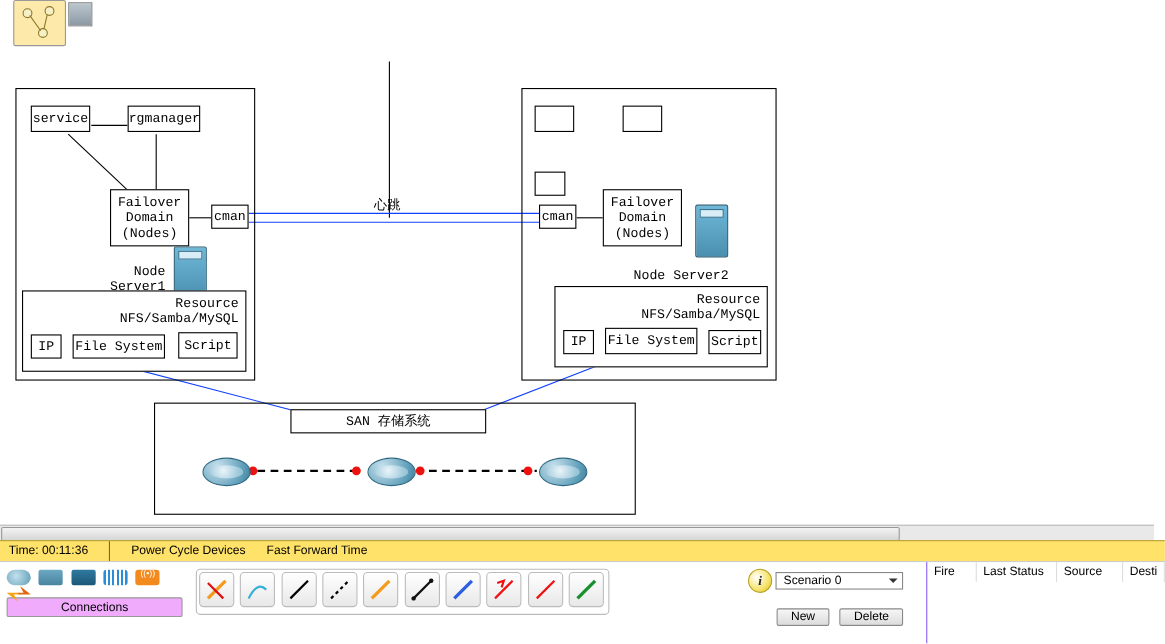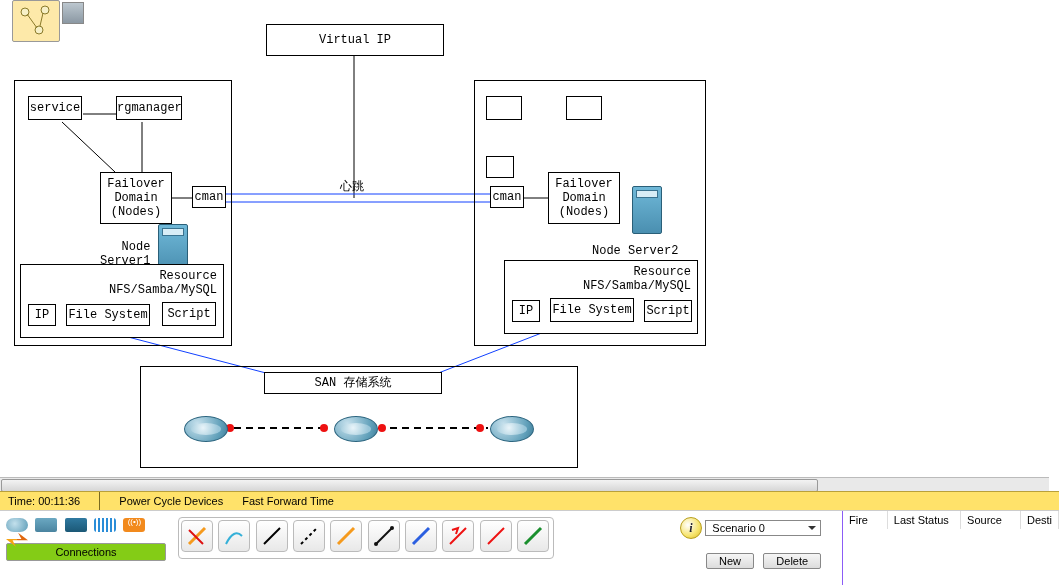--- a/index.html
+++ b/index.html
@@ -24,21 +24,21 @@
   .dev-panel{position:absolute;left:6px;top:4px;width:160px}
   .dev-icons{height:24px;padding:2px 0}
   .dev-icons span{display:inline-block;width:22px;height:14px;margin-right:4px;vertical-align:middle}
   .dev-r{background:radial-gradient(circle at 40% 40%,#c3e0ec,#5c9cb7);border-radius:50%/70%}
   .dev-s{background:linear-gradient(#6ba8c2,#4a84a0);border-radius:2px}
   .dev-h{background:linear-gradient(#2f79a0,#1b5876);border-radius:2px}
   .dev-c{background:repeating-linear-gradient(90deg,#2a8dd8 0 2px,#fff 2px 4px);border-radius:3px}
   .dev-w{background:#f28a1d;border-radius:3px;position:relative}
   .dev-w:before{content:"((•))";position:absolute;left:0;right:0;top:-1px;font-size:8px;color:#fff;text-align:center}
   .dev-z{background:linear-gradient(45deg,#f6a314 0 50%,#e0670e 50%);clip-path:polygon(0 45%,70% 45%,55% 0,100% 55%,30% 55%,45% 100%)}
-  .dev-label{border:1px solid #999;background:#84cc16;text-align:center;font-size:11px;padding:1px 0;border-radius:2px;height:14px;line-height:14px}
+  .dev-label{border:1px solid #999;background:#f0abfc;text-align:center;font-size:11px;padding:1px 0;border-radius:2px;height:14px;line-height:14px}
   .conn-panel{position:absolute;left:178px;top:6px;height:36px;background:#fff;border:1px solid #bbb;border-radius:4px;padding:2px;white-space:nowrap}
   .cbtn{display:inline-block;width:30px;height:30px;border:1px solid #bbb;border-radius:4px;margin-right:2px;background:linear-gradient(#fff,#e8e8e8);vertical-align:top;position:relative}
   .cbtn svg{position:absolute;left:3px;top:3px}
   .scen-panel{position:absolute;left:680px;top:6px}
   .info-i{display:inline-block;width:20px;height:20px;border-radius:50%;background:radial-gradient(circle at 35% 35%,#fff,#f6e36a 60%,#d7b828);text-align:center;font-weight:bold;color:#223;line-height:20px;vertical-align:middle;border:1px solid #b89f1e;font-family:"Times New Roman",serif;font-style:italic}
   .scen-select{display:inline-block;border:1px solid #888;padding:1px 18px 1px 6px;font-size:11px;background:#fff;position:relative;min-width:90px;vertical-align:middle}
   .scen-select:after{content:"";position:absolute;right:4px;top:5px;border:4px solid transparent;border-top-color:#333}
   .mini-btn{display:inline-block;border:1px solid #888;background:linear-gradient(#f6f6f6,#dcdcdc);padding:1px 12px;font-size:11px;border-radius:2px;margin-right:6px}
   .scen-btns{margin-top:14px;margin-left:26px}
   .grid-panel{position:absolute;left:842px;top:0;right:0;bottom:0;border-left:1px solid #8b5cf6;font-size:11px}
@@ -86,21 +86,20 @@
         <line x1="222" y1="428" x2="330" y2="428"></line>
         <line x1="378" y1="428" x2="488" y2="428"></line>
       </g>
 
       <circle cx="230" cy="428" r="4" fill="#e11"></circle>
       <circle cx="324" cy="428" r="4" fill="#e11"></circle>
       <circle cx="382" cy="428" r="4" fill="#e11"></circle>
       <circle cx="480" cy="428" r="4" fill="#e11"></circle>
     </svg>
 
-    <div class="box" style="left:266px;top:24px;width:178px;height:32px;line-height:30px">Virtual IP</div>
 
     <div class="box" style="left:14px;top:80px;width:218px;height:266px;background:transparent;z-index:0"></div>
 
     <div class="box" style="left:28px;top:96px;width:54px;height:24px;line-height:22px">service</div>
     <div class="box" style="left:116px;top:96px;width:66px;height:24px;line-height:22px">rgmanager</div>
 
     <div class="box" style="left:100px;top:172px;width:72px;height:52px;white-space:pre;line-height:14px;padding-top:4px">Failover
 Domain
 (Nodes)</div>
     <div class="box" style="left:192px;top:186px;width:34px;height:22px;line-height:20px">cman</div>
@@ -123,21 +122,21 @@
 
     <div class="box" style="left:486px;top:96px;width:36px;height:24px"></div>
     <div class="box" style="left:566px;top:96px;width:36px;height:24px"></div>
 
     <div class="box" style="left:486px;top:156px;width:28px;height:22px"></div>
     <div class="box" style="left:490px;top:186px;width:34px;height:22px;line-height:20px">cman</div>
     <div class="box" style="left:548px;top:172px;width:72px;height:52px;white-space:pre;line-height:14px;padding-top:4px">Failover
 Domain
 (Nodes)</div>
     <div class="server" style="left:632px;top:186px"></div>
-    <div class="plain" style="left:592px;top:244px">Node Server2</div>
+    <div class="plain" style="left:576px;top:244px">Node Server2</div>
 
     <div class="box" style="left:504px;top:260px;width:194px;height:74px;text-align:left;padding:4px 6px">
       <div class="plain" style="position:static;line-height:14px">Resource
 NFS/Samba/MySQL</div>
     </div>
     <div class="box" style="left:512px;top:300px;width:28px;height:22px;line-height:20px">IP</div>
     <div class="box" style="left:550px;top:298px;width:84px;height:24px;line-height:22px">File System</div>
     <div class="box" style="left:644px;top:300px;width:48px;height:22px;line-height:20px">Script</div>
 
     <div class="box" style="left:140px;top:366px;width:438px;height:102px;background:transparent"></div>

